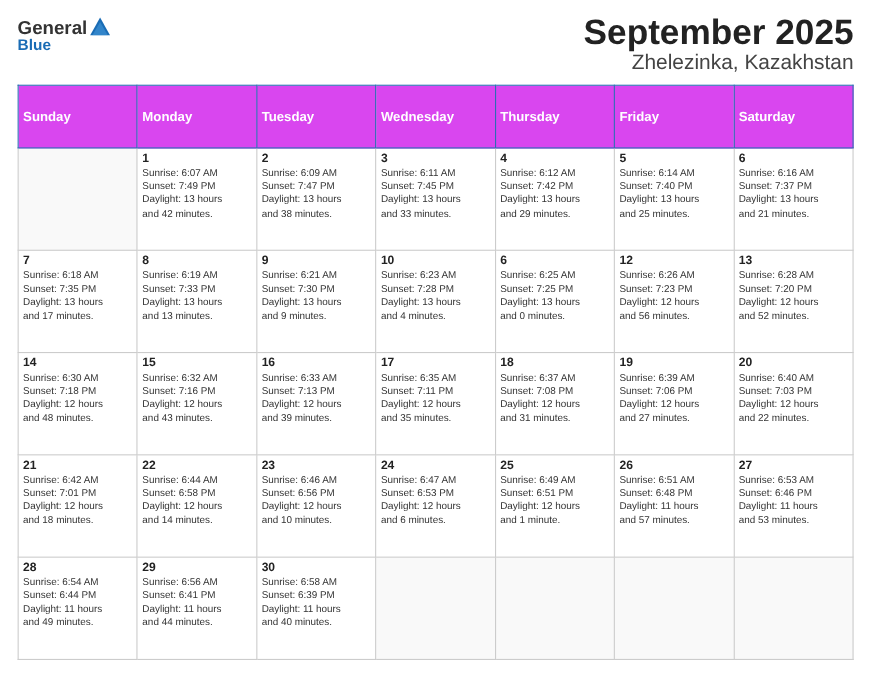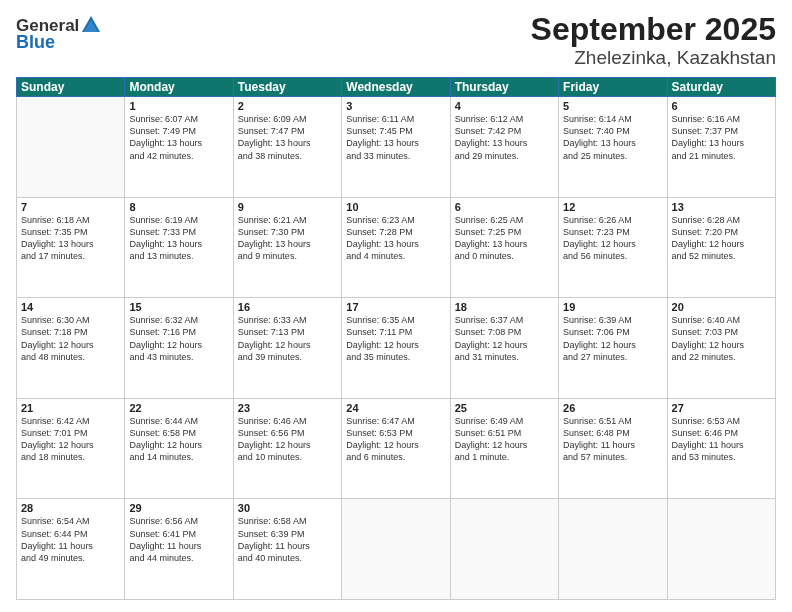--- a/index.html
+++ b/index.html
@@ -41,25 +41,25 @@
     .title-location {
       font-size: 19px;
       color: #444;
     }
     .calendar-table {
       width: 100%;
       border-collapse: collapse;
       flex: 1;
     }
     .calendar-table th {
-      background: #0f766e;
+      background: #d946ef;
       color: #fff;
       font-size: 12px;
       font-weight: bold;
-      padding: 2px 4px;
+      padding: 21px 4px;
       text-align: left;
       border: 1px solid #2e6db5;
     }
     .calendar-table td {
       border: 1px solid #ccc;
       vertical-align: top;
       padding: 3px 4px;
       width: calc(100% / 7);
       font-size: 9.5px;
       color: #333;
@@ -89,21 +89,21 @@
   <div class="header">
     <div class="logo">
       <div>
         <div style="display:flex;">
           <span class="logo-general" style="font-size:17px;font-weight:bold;color:#333;">General</span>
           <svg width="22" height="22" viewBox="0 0 22 22" style="margin-left:1px;margin-top:-2px;">
             <polygon points="11,2 20,18 2,18" fill="#1a6cb5"></polygon>
             <polygon points="11,6 18,18 4,18" fill="#4a9de0" opacity="0.5"></polygon>
           </svg>
         </div>
-        <div style="font-size:18px;font-weight:bold;color:#1a6cb5;margin-top:-4px;">Blue</div>
+        <div style="font-size:14px;font-weight:bold;color:#1a6cb5;margin-top:-4px;">Blue</div>
       </div>
     </div>
     <div class="title-block">
       <div class="title-month">September 2025</div>
       <div class="title-location">Zhelezinka, Kazakhstan</div>
     </div>
   </div>
 
   <table class="calendar-table">
     <thead>

